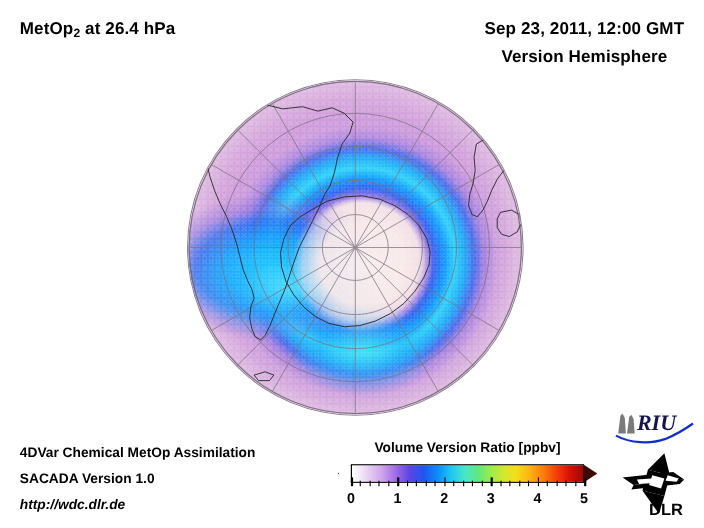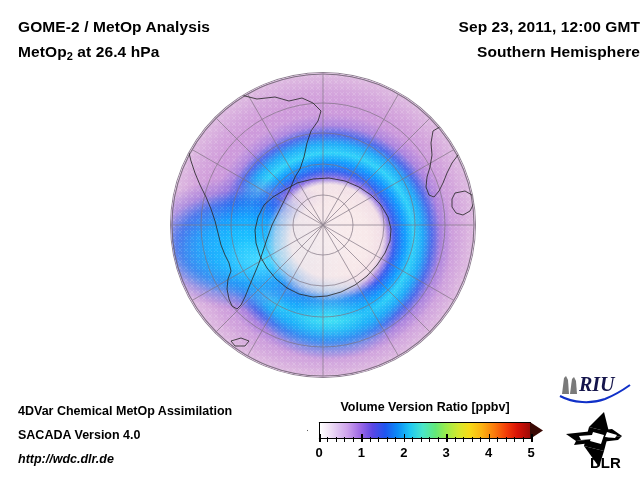--- a/index.html
+++ b/index.html
@@ -4,21 +4,21 @@
 <title>GOME-2 / MetOp Analysis</title>
 <style>
   html,body{margin:0;padding:0;background:#ffffff;}
   body{width:640px;height:480px;overflow:hidden;
        font-family:"Liberation Sans","DejaVu Sans",sans-serif;
        color:#000;position:relative;}
   #page{position:absolute;inset:0;width:640px;height:480px;background:#fff;}
 
   
   .hdr-left{position:absolute;left:18px;top:14px;}
-  .hdr-right{position:absolute;right:0;top:14px;text-align:right;}
+  .hdr-right{position:absolute;right:18px;top:14px;text-align:center;}
   .hdr-line{font-size:15.5px;font-weight:bold;line-height:25px;white-space:nowrap;letter-spacing:.1px;}
   sub{font-size:11px;vertical-align:baseline;position:relative;top:3px;}
 
   
   #globe-wrap{position:absolute;left:171px;top:73px;width:304px;height:304px;}
   #globe{position:absolute;inset:0;border-radius:50%;overflow:hidden;
          box-shadow:0 0 0 1px #8d8090;}
   .lay{position:absolute;inset:0;}
   
   #base{background:
@@ -95,27 +95,26 @@
   
   #riu{position:absolute;left:557px;top:372px;width:76px;height:34px;}
   #dlr{position:absolute;left:560px;top:410px;width:74px;height:62px;}
 </style>
 </head>
 <body>
 
 <div id="page">
 
   <div class="hdr-left">
-    <div class="hdr-line">GOME-2 / MetOp Analysis</div>
     <div class="hdr-line"><span>MetOp</span><sub>2</sub><span> at 26.4 hPa</span></div>
   </div>
 
   <div class="hdr-right">
     <div class="hdr-line">Sep 23, 2011, 12:00 GMT</div>
-    <div class="hdr-line">Southern Hemisphere</div>
+    <div class="hdr-line">Version Hemisphere</div>
   </div>
 
   <div id="globe-wrap">
     <div id="globe">
       <div class="lay" id="base"></div>
       <div class="lay" id="violet"></div>
       <div class="lay" id="collar"></div>
       <div class="lay" id="lobe"></div>
       <div class="lay" id="lobe2"></div>
       <div class="lay" id="south"></div>
@@ -165,21 +164,21 @@
 
           <path d="M60,268 L70,265 L78,268 L74,273 L64,273 Z"></path>
         </g>
       </svg>
 
       <div class="lay" id="limb"></div>
     </div>
   </div>
 
   <div class="foot" id="foot1">4DVar Chemical MetOp Assimilation</div>
-  <div class="foot" id="foot2">SACADA Version 4.0</div>
+  <div class="foot" id="foot2">SACADA Version 1.0</div>
   <div class="foot" id="foot3">http://wdc.dlr.de</div>
 
   <div id="cb-block">
     <div id="cb-title">Volume Version Ratio [ppbv]</div>
     <div id="cb-row">
       <div id="cb-arrow-l"></div>
       <div id="cb-bar"></div>
       <div id="cb-arrow-r"></div>
       <div id="cb-ticks">
           <div class="tick maj" style="left: 12px;"></div>

